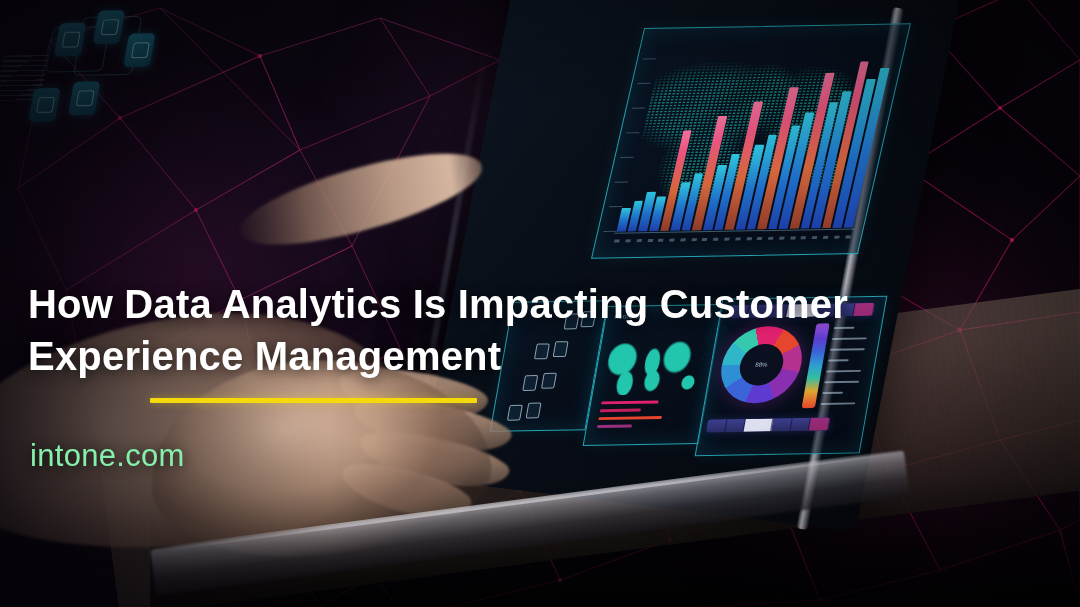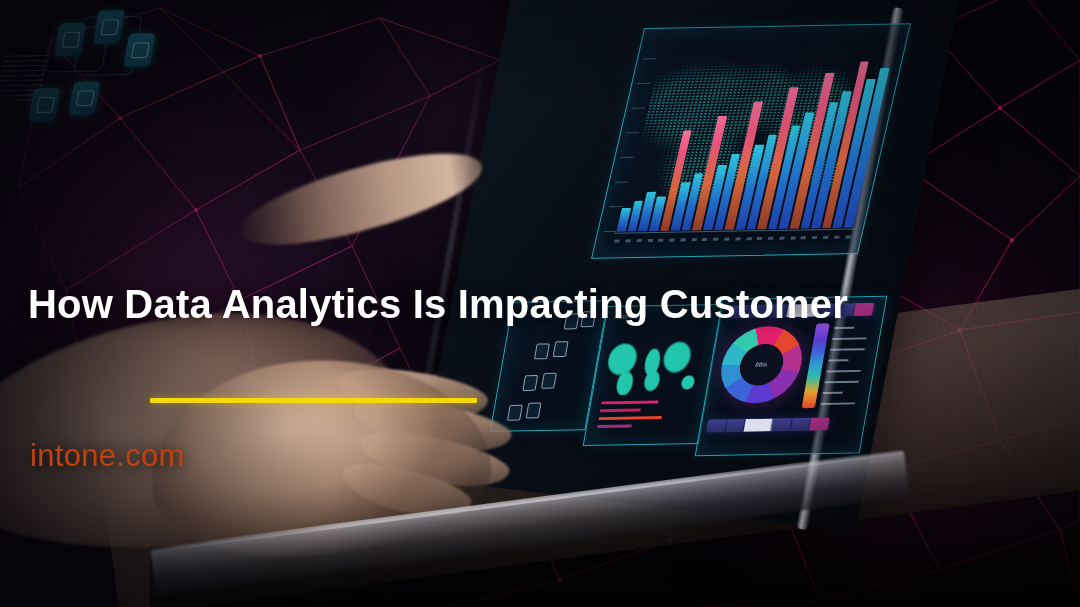--- a/index.html
+++ b/index.html
@@ -358,21 +358,21 @@
     background: #f5d90a;
     border-radius: 1px;
     box-shadow: 0 0 8px rgba(245,217,10,0.35);
   }
   .site {
     position: absolute;
     left: 30px; top: 438px;
     font-size: 31px;
     font-weight: 400;
     letter-spacing: 0.3px;
-    color: #c2410c;
+    color: #86efac;
     text-shadow: 0 2px 12px rgba(0,0,0,0.8);
   }
 
   
   .hand-arm {
     position: absolute;
     left: -60px; top: 318px;
     width: 470px; height: 230px;
     border-radius: 56% 44% 40% 60% / 58% 54% 46% 42%;
     background:
@@ -670,17 +670,18 @@
   <div class="hand-palm"></div>
 
   <div class="laptop-base"></div>
   <div class="laptop-base-hi"></div>
 
   <div class="vignette"></div>
   <div class="dark-left"></div>
 
   <div class="headline">
     <span>How Data Analytics Is Impacting Customer</span><br>
+    <span>Experience Management</span>
   </div>
   <div class="rule"></div>
   <div class="site">intone.com</div>
 
 </div>
 
 </body></html>

